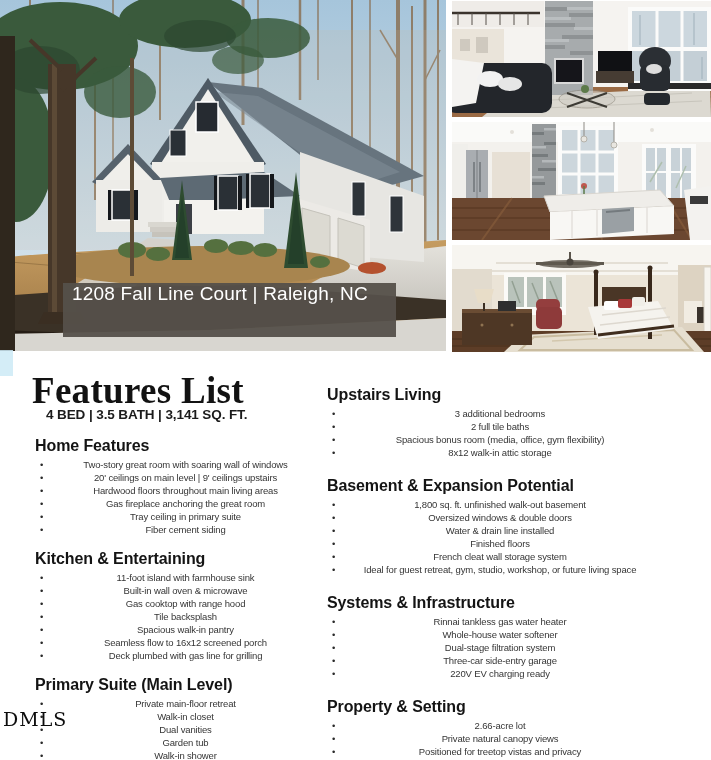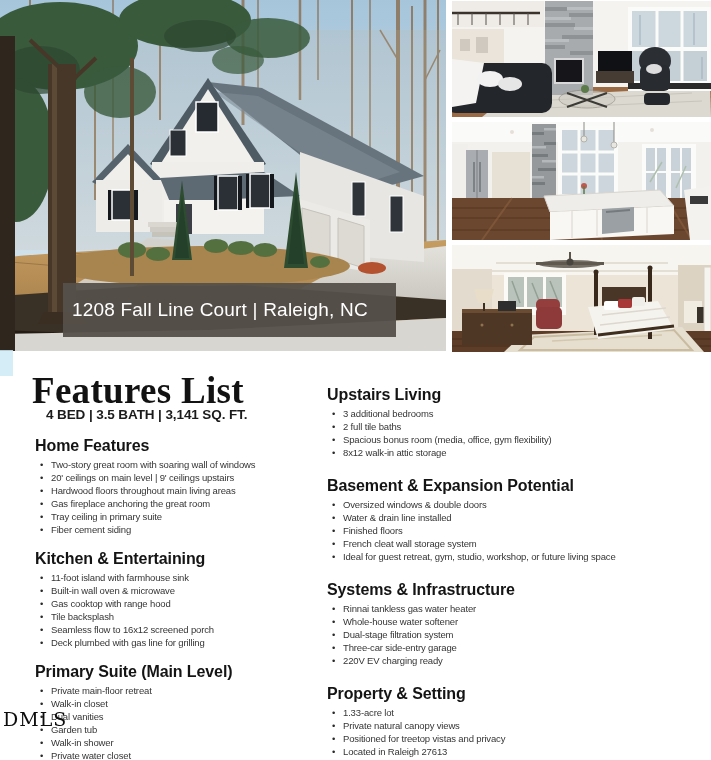--- a/index.html
+++ b/index.html
@@ -9,36 +9,36 @@
   .hero{position:absolute;left:0;top:0;width:711px;height:351px;}
   .main-photo{position:absolute;left:0;top:0;width:446px;height:351px;overflow:hidden;}
   .main-photo svg{display:block;width:100%;height:100%;}
   .side-col{position:absolute;left:452px;top:1px;width:259px;}
   .side-photo{width:259px;overflow:hidden;}
   .side-photo svg{display:block;width:100%;height:100%;}
   .p1{height:116px;margin-bottom:5px;}
   .p2{height:118px;margin-bottom:5px;}
   .p3{height:107px;}
   .address-bar{position:absolute;left:63px;top:283px;width:333px;height:54px;
-        display:flex;align-items:center;padding-left:9px;box-sizing:border-box;
+        display:flex;padding-left:9px;box-sizing:border-box;
         font-size:19px;letter-spacing:.2px;color:#fff;}
   
   .artifact{position:absolute;left:0;top:350px;width:13px;height:26px;opacity:.85;}
   
   .title{position:absolute;left:24px;top:364px;margin:8px;font-family:"Liberation Serif",serif;
         font-weight:600;font-size:37px;line-height:1;color:#121212;letter-spacing:.3px;}
   .stats{position:absolute;left:26px;top:407px;font-size:13.5px;font-weight:700;
         color:#1b1b1b;letter-spacing:-.1px;margin-left:20px;}
   .col{position:absolute;}
   .col-left{left:35px;top:437px;width:285px;}
   .col-right{left:327px;top:386px;width:330px;}
   .section{margin-bottom:14px;}
   .col-right .section{margin-bottom:18px;}
   .section h3{margin:0 0 3px 0;font-size:16px;font-weight:700;color:#141414;letter-spacing:-.1px;}
-  .section ul{margin:0;padding:0;list-style:none;}
+  .section ul{margin:0;padding:0;list-style:none;text-align:center;}
   .section li{position:relative;font-size:9.5px;line-height:13px;color:#353535;
         padding-left:16px;letter-spacing:-.15px;}
   .section li::before{content:"\2022";position:absolute;left:5px;top:0;font-size:9.5px;color:#2a2a2a;}
   
   .watermark{position:absolute;left:3px;top:708px;font-family:"DejaVu Serif",serif;
         font-size:19px;font-weight:400;color:#0c0c0c;letter-spacing:1px;z-index:5;}
 </style>
 </head>
 <body>
 
@@ -372,20 +372,21 @@
         <li>Fiber cement siding</li>
       </ul>
     </div>
     <div class="section">
       <h3>Kitchen &amp; Entertaining</h3>
       <ul>
         <li>11-foot island with farmhouse sink</li>
         <li>Built-in wall oven &amp; microwave</li>
         <li>Gas cooktop with range hood</li>
         <li>Tile backsplash</li>
+        <li>Spacious walk-in pantry</li>
         <li>Seamless flow to 16x12 screened porch</li>
         <li>Deck plumbed with gas line for grilling</li>
       </ul>
     </div>
     <div class="section">
       <h3>Primary Suite (Main Level)</h3>
       <ul>
         <li>Private main-floor retreat</li>
         <li>Walk-in closet</li>
         <li>Dual vanities</li>
@@ -402,41 +403,42 @@
       <ul>
         <li>3 additional bedrooms</li>
         <li>2 full tile baths</li>
         <li>Spacious bonus room (media, office, gym flexibility)</li>
         <li>8x12 walk-in attic storage</li>
       </ul>
     </div>
     <div class="section">
       <h3>Basement &amp; Expansion Potential</h3>
       <ul>
+        <li>1,800 sq. ft. unfinished walk-out basement</li>
         <li>Oversized windows &amp; double doors</li>
         <li>Water &amp; drain line installed</li>
         <li>Finished floors</li>
         <li>French cleat wall storage system</li>
         <li>Ideal for guest retreat, gym, studio, workshop, or future living space</li>
       </ul>
     </div>
     <div class="section">
       <h3>Systems &amp; Infrastructure</h3>
       <ul>
         <li>Rinnai tankless gas water heater</li>
         <li>Whole-house water softener</li>
         <li>Dual-stage filtration system</li>
         <li>Three-car side-entry garage</li>
         <li>220V EV charging ready</li>
       </ul>
     </div>
     <div class="section">
       <h3>Property &amp; Setting</h3>
       <ul>
-        <li>1.33-acre lot</li>
+        <li>2.66-acre lot</li>
         <li>Private natural canopy views</li>
         <li>Positioned for treetop vistas and privacy</li>
         <li>Located in Raleigh 27613</li>
       </ul>
     </div>
   </div>
 
   <div class="watermark">DMLS</div>
 </div>
 

